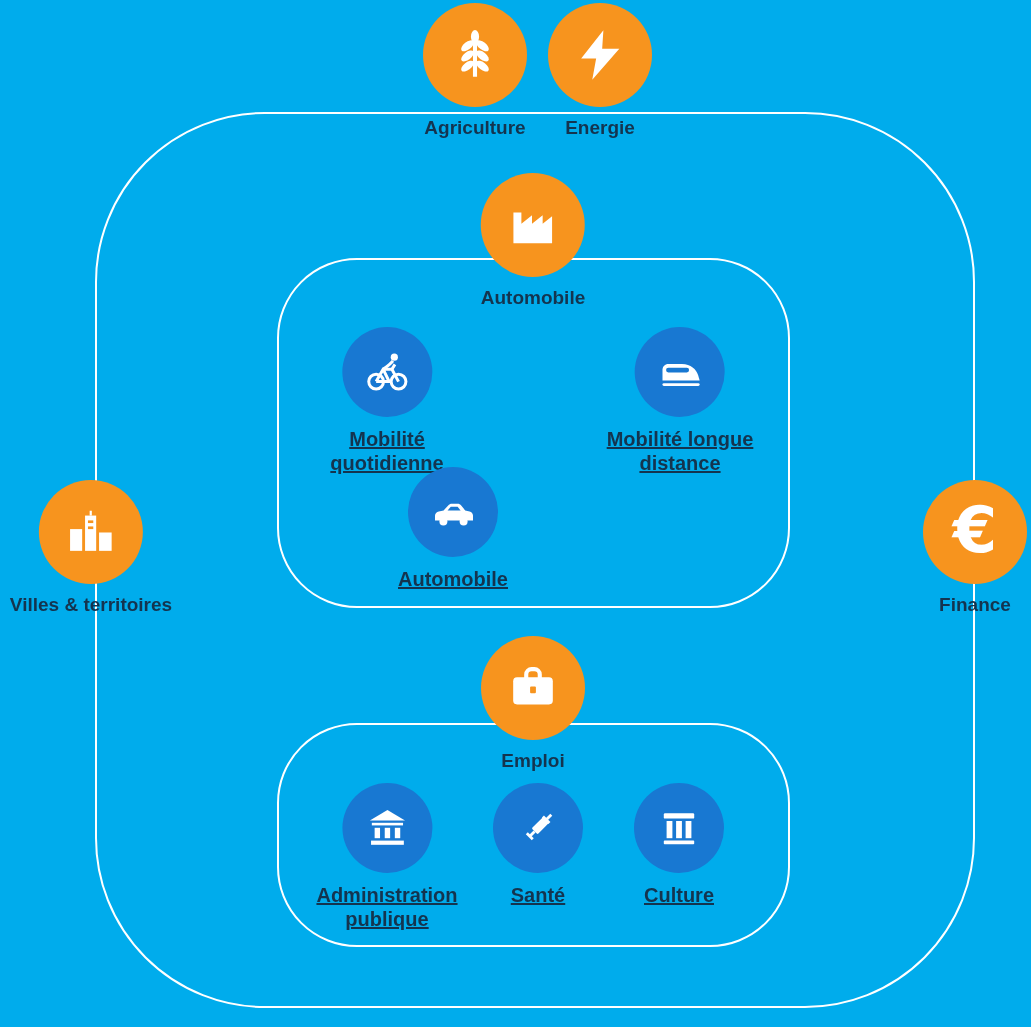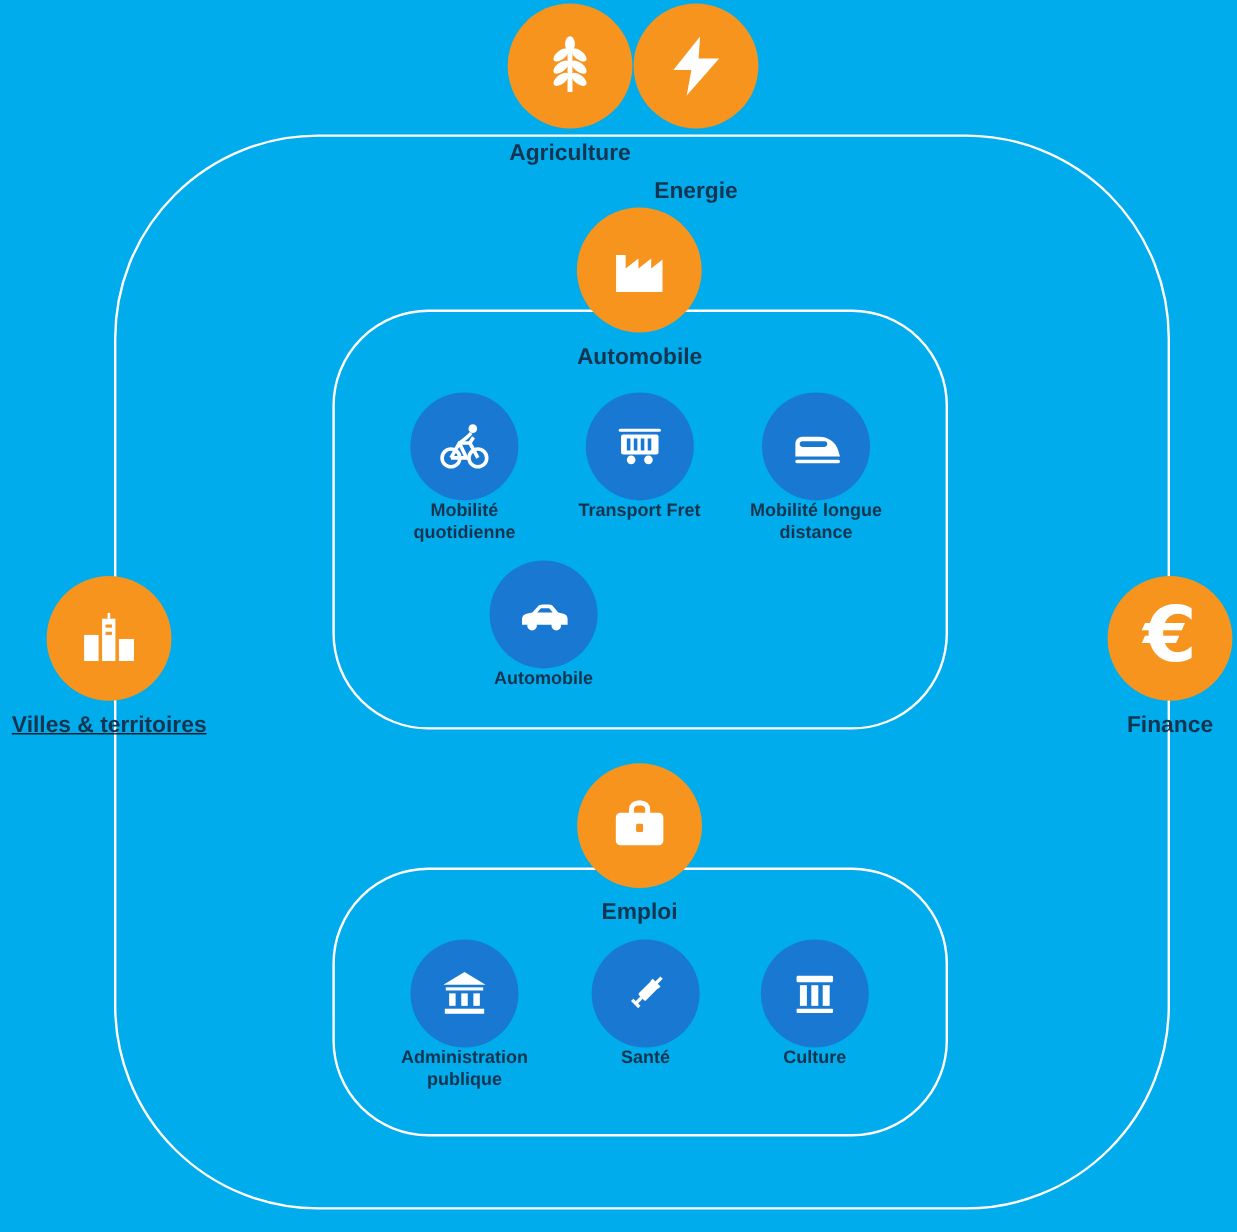--- a/index.html
+++ b/index.html
@@ -49,21 +49,21 @@
   .icon-lg{width:58px;height:58px;display:block;}
   .icon-sm{width:48px;height:48px;display:block;}
   .label{
     color:var(--text,#14344F);
     font-weight:700;
     text-align:center;
     white-space:pre-line;
     line-height:1.18;
   }
   .label-lg{font-size:19px;margin-top:10px;}
-  .label-sm{font-size:15px;}
+  .label-sm{font-size:20px;margin-top:11px;text-decoration:underline;}
   .euro-glyph{
     color:#fff;
     font-size:64px;
     font-weight:700;
     line-height:1;
     font-family:"DejaVu Sans", sans-serif;
     transform:translateY(-2px);
   }
   .fill-blue{fill:var(--blue,#1878D2);}
   .fill-orange{fill:var(--orange,#F7941E);}
@@ -88,21 +88,21 @@
         <ellipse class="wht" cx="15.1" cy="8.2" rx="3.1" ry="1.55" transform="rotate(38 15.1 8.2)"></ellipse>
         <ellipse class="wht" cx="8.9" cy="12.4" rx="3.1" ry="1.55" transform="rotate(-38 8.9 12.4)"></ellipse>
         <ellipse class="wht" cx="15.1" cy="12.4" rx="3.1" ry="1.55" transform="rotate(38 15.1 12.4)"></ellipse>
         <ellipse class="wht" cx="8.9" cy="16.6" rx="3.1" ry="1.55" transform="rotate(-38 8.9 16.6)"></ellipse>
         <ellipse class="wht" cx="15.1" cy="16.6" rx="3.1" ry="1.55" transform="rotate(38 15.1 16.6)"></ellipse>
       </svg>
     </div>
     <div class="label label-lg">Agriculture</div>
   </div>
 
-  <div class="node" style="left:580px;top:3px;gap:32px;">
+  <div class="node" style="left:600px;top:3px;">
     <div class="circle c-orange">
       <svg class="icon-lg" viewBox="0 0 24 24">
         <polygon class="wht" points="13.4,1.8 4.2,13.4 10.4,13.4 8.8,22.2 20,9.4 12.9,9.4"></polygon>
       </svg>
     </div>
     <div class="label label-lg">Energie</div>
   </div>
 
   <div class="node" style="left:533px;top:173px;">
     <div class="circle c-orange">
@@ -123,35 +123,20 @@
           <path d="M14.8 6.4 C13.6 8 11.6 9.4 9.9 10.6"></path>
           <path d="M14.3 10.6 L15.8 8.2"></path>
         </g>
         <circle class="wht" cx="15.5" cy="4.6" r="1.8"></circle>
       </svg>
     </div>
     <div class="label label-sm">Mobilité
 quotidienne</div>
   </div>
 
-  <div class="node" style="left:533px;top:327px;">
-    <div class="circle c-blue">
-      <svg class="icon-sm" viewBox="0 0 24 24">
-        <rect class="wht" x="3.2" y="4.6" width="17.6" height="1.3" rx="0.65"></rect>
-        <rect class="wht" x="4.2" y="7" width="15.6" height="8.4" rx="0.9"></rect>
-        <rect class="fill-blue" x="6.6" y="8.7" width="1.5" height="5"></rect>
-        <rect class="fill-blue" x="9.5" y="8.7" width="1.5" height="5"></rect>
-        <rect class="fill-blue" x="12.4" y="8.7" width="1.5" height="5"></rect>
-        <rect class="fill-blue" x="15.3" y="8.7" width="1.5" height="5"></rect>
-        <circle class="wht" cx="8.4" cy="17.6" r="1.8"></circle>
-        <circle class="wht" cx="15.6" cy="17.6" r="1.8"></circle>
-      </svg>
-    </div>
-    <div class="label label-sm">Transport Fret</div>
-  </div>
 
   <div class="node" style="left:680px;top:327px;">
     <div class="circle c-blue">
       <svg class="icon-sm" viewBox="0 0 24 24">
         <path class="wht" d="M3.4 16.2 V10.9 C3.4 9.3 4.7 8 6.3 8 H13.2 C17.5 8 20.3 10.7 21.2 13.5 L22 16.2 Z"></path>
         <rect class="fill-blue" x="5.2" y="9.9" width="11.5" height="2.3" rx="1.15"></rect>
         <rect class="wht" x="3.4" y="17.6" width="18.6" height="1.4" rx="0.7"></rect>
       </svg>
     </div>
     <div class="label label-sm">Mobilité longue
@@ -164,21 +149,21 @@
         <path class="wht" d="M3 16.3 V13.9 C3 12.8 3.8 11.9 4.9 11.7 L7.3 11.2 9.6 8.7 C10.1 8.2 10.7 7.9 11.4 7.9 H14.3 C15 7.9 15.7 8.2 16.1 8.8 L18.1 11.2 20.3 11.7 C21.3 11.9 22 12.8 22 13.8 V16.3 Z"></path>
         <path class="fill-blue" d="M10.9 9.4 L9.3 11.2 H15.8 L14.3 9.4 Z"></path>
         <circle class="wht" cx="7.2" cy="16.7" r="2"></circle>
         <circle class="wht" cx="17.3" cy="16.7" r="2"></circle>
       </svg>
     </div>
     <div class="label label-sm">Automobile</div>
   </div>
 
 
-  <div class="node" style="left:91px;top:480px;text-decoration:underline;">
+  <div class="node" style="left:91px;top:480px;">
     <div class="circle c-orange">
       <svg class="icon-lg" viewBox="0 0 24 24">
         <rect class="wht" x="3.4" y="10.8" width="5" height="9"></rect>
         <rect class="wht" x="9.6" y="5.2" width="4.6" height="14.6"></rect>
         <rect class="wht" x="11.5" y="3.2" width="0.9" height="2"></rect>
         <rect class="wht" x="15.4" y="12.2" width="5.2" height="7.6"></rect>
         <rect class="fill-orange" x="10.8" y="7.2" width="2.2" height="1.1"></rect>
         <rect class="fill-orange" x="10.8" y="9.7" width="2.2" height="1.1"></rect>
       </svg>
     </div>

